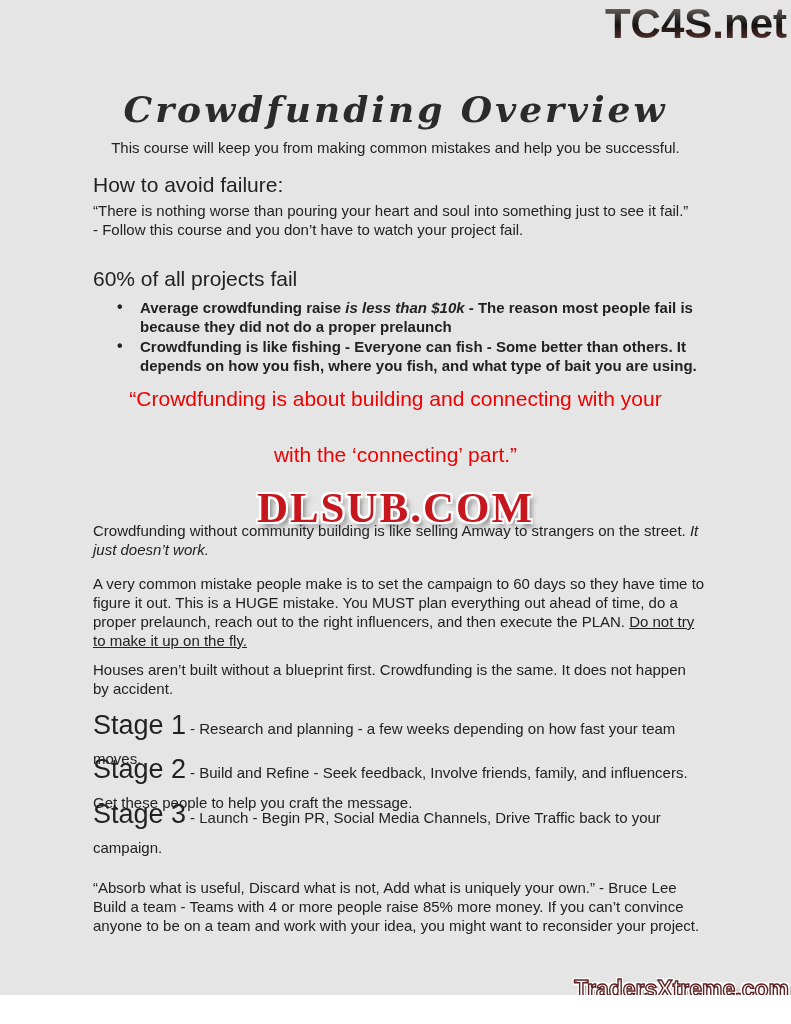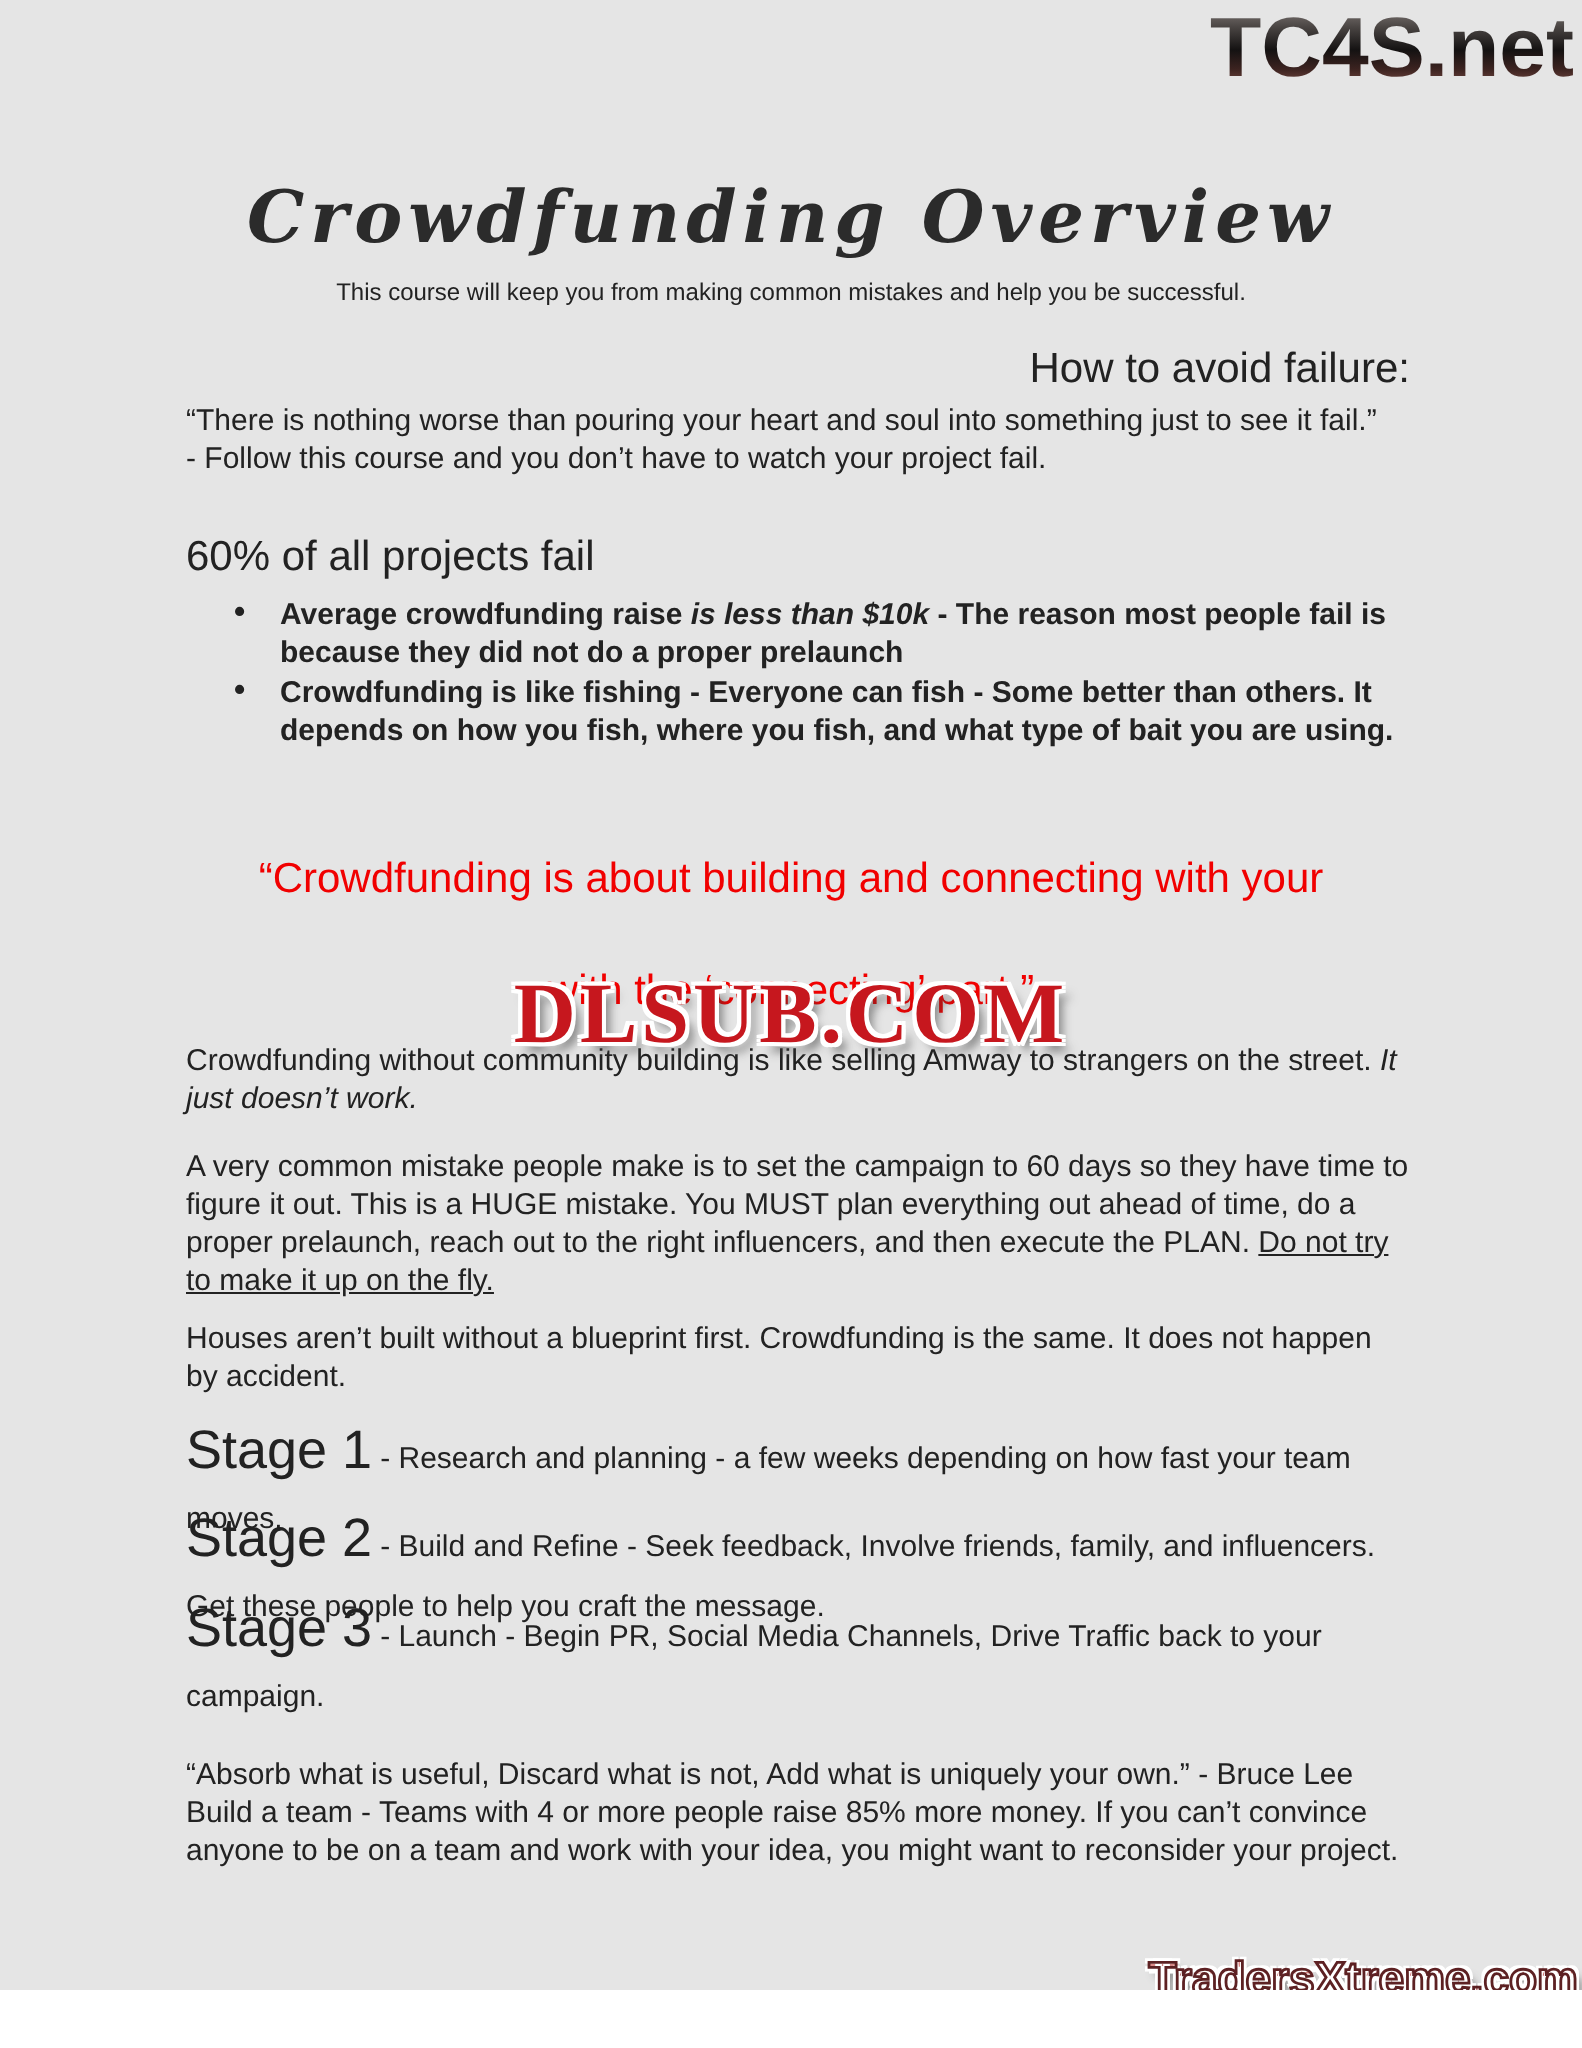--- a/index.html
+++ b/index.html
@@ -37,41 +37,41 @@
     font-family:"DejaVu Serif", serif;
     font-style:italic;
     font-weight:700;
     font-size:36px;
     letter-spacing:3px;
     color:#2b2b2b;
   }
   .subtitle {
     top:139px; left:0; right:0;
     text-align:center;
-    font-size:12px;
+    font-size:15px;
     color:#222;
   }
 
   
   .h2 { font-size:21px; color:#222; }
   .body-text { font-size:15px; line-height:19px; color:#222; }
   .col { left:93px; width:612px; }
   .it { font-style:italic; }
   .ul { text-decoration:underline; }
 
   .bullet-item { position:relative; padding-left:47px; margin-bottom:1px;font-weight:bold; }
   .bullet-item::before {
     content:"\2022";
     position:absolute; left:24px; top:-1px;
     font-size:16px;
   }
 
   
   .red-quote {
-    top:426px; left:40px; right:40px;
+    top:385px; left:40px; right:40px;
     text-align:center;
     font-size:21px;
     line-height:28px;
     color:#f10000;
   }
 
   
   .watermark {
     top:483px; left:0; right:0;
     text-align:center;
@@ -117,21 +117,21 @@
 </head>
 <body>
 
 <div class="page">
 
   <div class="abs logo-top">TC4S.net</div>
 
   <div class="abs title">Crowdfunding Overview</div>
   <div class="abs subtitle">This course will keep you from making common mistakes and help you be successful.</div>
 
-  <div class="abs col h2" style="top:173px;text-align:right;">How to avoid failure:</div>
+  <div class="abs col h2" style="top:173px;">How to avoid failure:</div>
   <div class="abs col body-text" style="top:201px;">
     <div>“There is nothing worse than pouring your heart and soul into something just to see it fail.”</div>
     <div>- Follow this course and you don’t have to watch your project fail.</div>
   </div>
 
   <div class="abs col h2" style="top:267px;">60% of all projects fail</div>
   <div class="abs col body-text" style="top:298px;">
     <div class="bullet-item"><span>Average crowdfunding raise </span><span class="it">is less than $10k</span><span> - The reason most people fail is because they did not do a proper prelaunch</span></div>
     <div class="bullet-item">Crowdfunding is like fishing - Everyone can fish - Some better than others. It depends on how you fish, where you fish, and what type of bait you are using.</div>
   </div>

